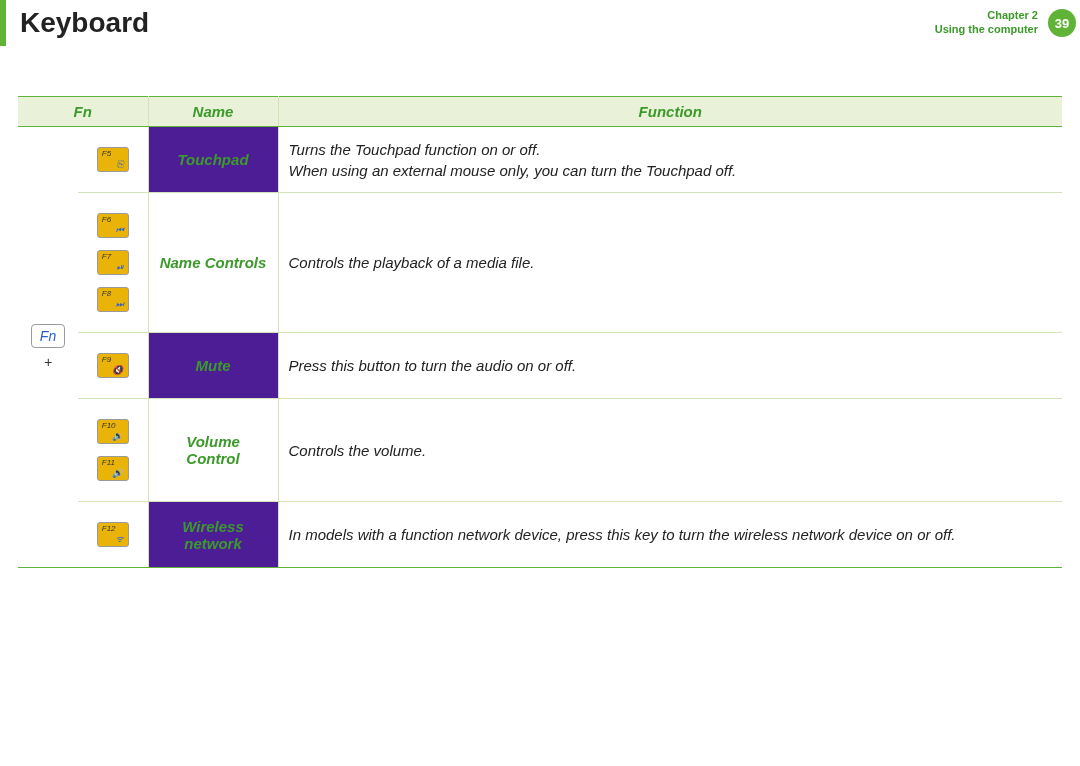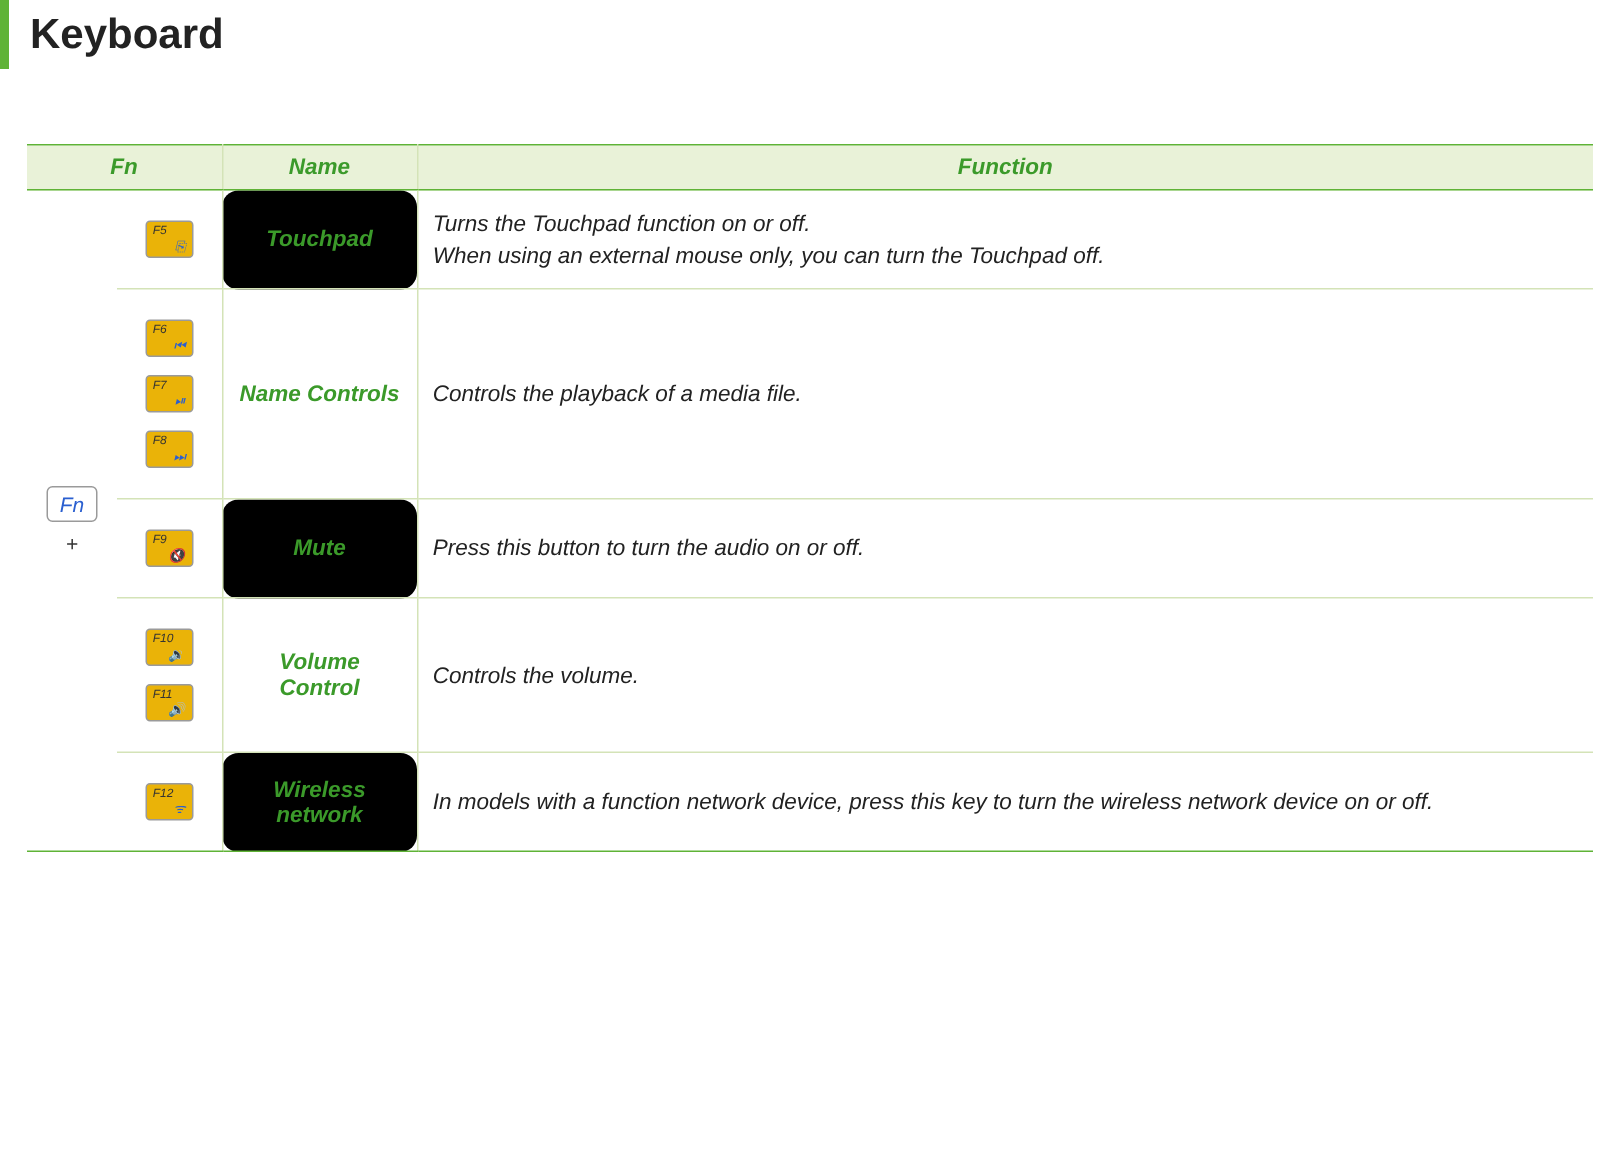--- a/index.html
+++ b/index.html
@@ -103,28 +103,35 @@
   }
   .mini-key .icon {
     display:block;
     text-align:right;
     font-size:9px;
     color:#2a5fd0;
     margin-top:2px;
   }
   .key-stack { display:flex; flex-direction:column; align-items:center; padding:6px 0;}
   .fn-cell { vertical-align: middle; text-align:center; border-bottom:1px solid #5fb336 !important;}
-  .name-alt { background:#000000;border-radius:11px; }
+  .name-alt { background:#4c1d95; }
   .func-line { line-height:1.4; }
 </style>
 </head>
 <body>
 
 <div class="header">
   <div class="title">Keyboard</div>
+  <div class="chapter-info">
+    <div class="chapter-text">
+      <div>Chapter 2</div>
+      <div>Using the computer</div>
+    </div>
+    <div class="page-badge">39</div>
+  </div>
 </div>
 
 <div class="content">
   <table>
     <thead>
       <tr>
         <th colspan="2" class="col-fn">Fn</th>
         <th class="col-name">Name</th>
         <th class="col-func">Function</th>
       </tr>

